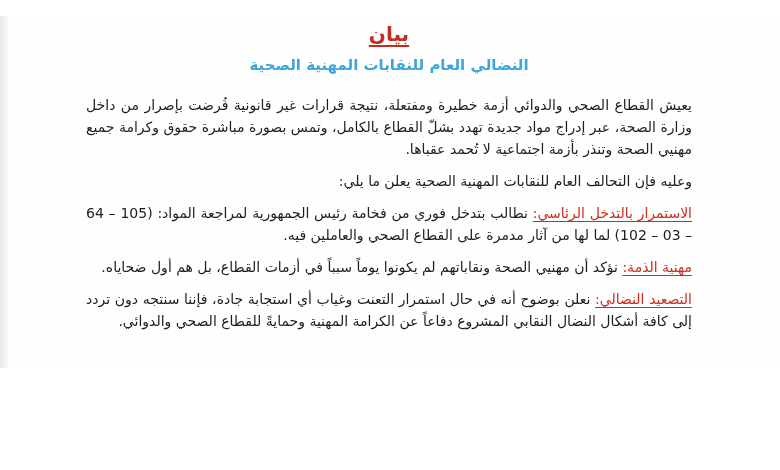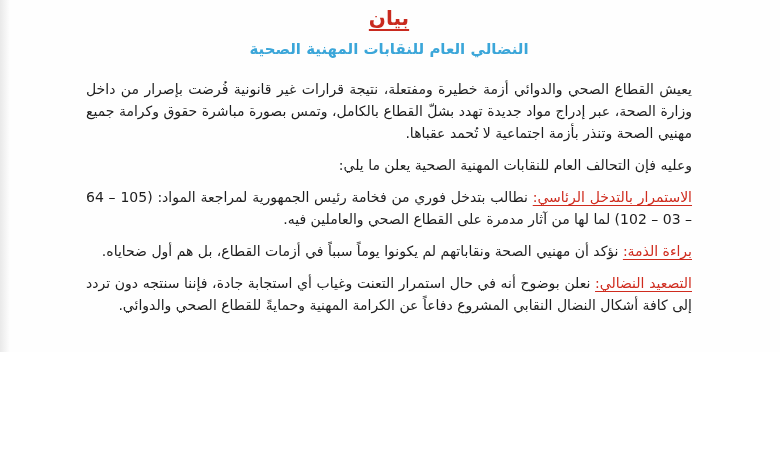--- a/index.html
+++ b/index.html
@@ -7,20 +7,21 @@
     padding: 0;
     background: #ffffff;
   }
   .page {
     position: relative;
     width: 780px;
     height: 352px;
     overflow: hidden;
     background: #fefefe;
     font-family: "DejaVu Sans", sans-serif;
+    margin-top: 16px;
   }
   .scan-edge-left {
     position: absolute;
     left: 0; top: 0;
     width: 10px; height: 100%;
     background: linear-gradient(to right, #e9e9e9, #fefefe);
   }
   .content {
     position: absolute;
     top: 6px;
@@ -71,18 +72,18 @@
     <div class="subtitle">النضالي العام للنقابات المهنية الصحية</div>
 
     <p class="para"><span class="item-heading"></span><span>يعيش القطاع الصحي والدوائي أزمة خطيرة ومفتعلة، نتيجة قرارات غير قانونية فُرضت بإصرار من داخل وزارة الصحة، عبر إدراج مواد جديدة تهدد بشلّ القطاع بالكامل، وتمس بصورة مباشرة حقوق وكرامة جميع مهنيي الصحة وتنذر بأزمة اجتماعية لا تُحمد عقباها.</span></p>
 
 
     <p class="para"><span class="item-heading"></span><span>وعليه فإن التحالف العام للنقابات المهنية الصحية يعلن ما يلي:</span></p>
 
 
     <p class="para"><span class="item-heading">الاستمرار بالتدخل الرئاسي:</span> <span>نطالب بتدخل فوري من فخامة رئيس الجمهورية لمراجعة المواد: (105 – 64 – 03 – 102) لما لها من آثار مدمرة على القطاع الصحي والعاملين فيه.</span></p>
 
-    <p class="para"><span class="item-heading">براءة الذمة:</span> <span>نؤكد أن مهنيي الصحة ونقاباتهم لم يكونوا يوماً سبباً في أزمات القطاع، بل هم أول ضحاياه.</span></p>
+    <p class="para"><span class="item-heading">مهنية الذمة:</span> <span>نؤكد أن مهنيي الصحة ونقاباتهم لم يكونوا يوماً سبباً في أزمات القطاع، بل هم أول ضحاياه.</span></p>
 
     <p class="para"><span class="item-heading">التصعيد النضالي:</span> <span>نعلن بوضوح أنه في حال استمرار التعنت وغياب أي استجابة جادة، فإننا سنتجه دون تردد إلى كافة أشكال النضال النقابي المشروع دفاعاً عن الكرامة المهنية وحمايةً للقطاع الصحي والدوائي.</span></p>
 
   </div>
 </div>
 
 </body></html>

